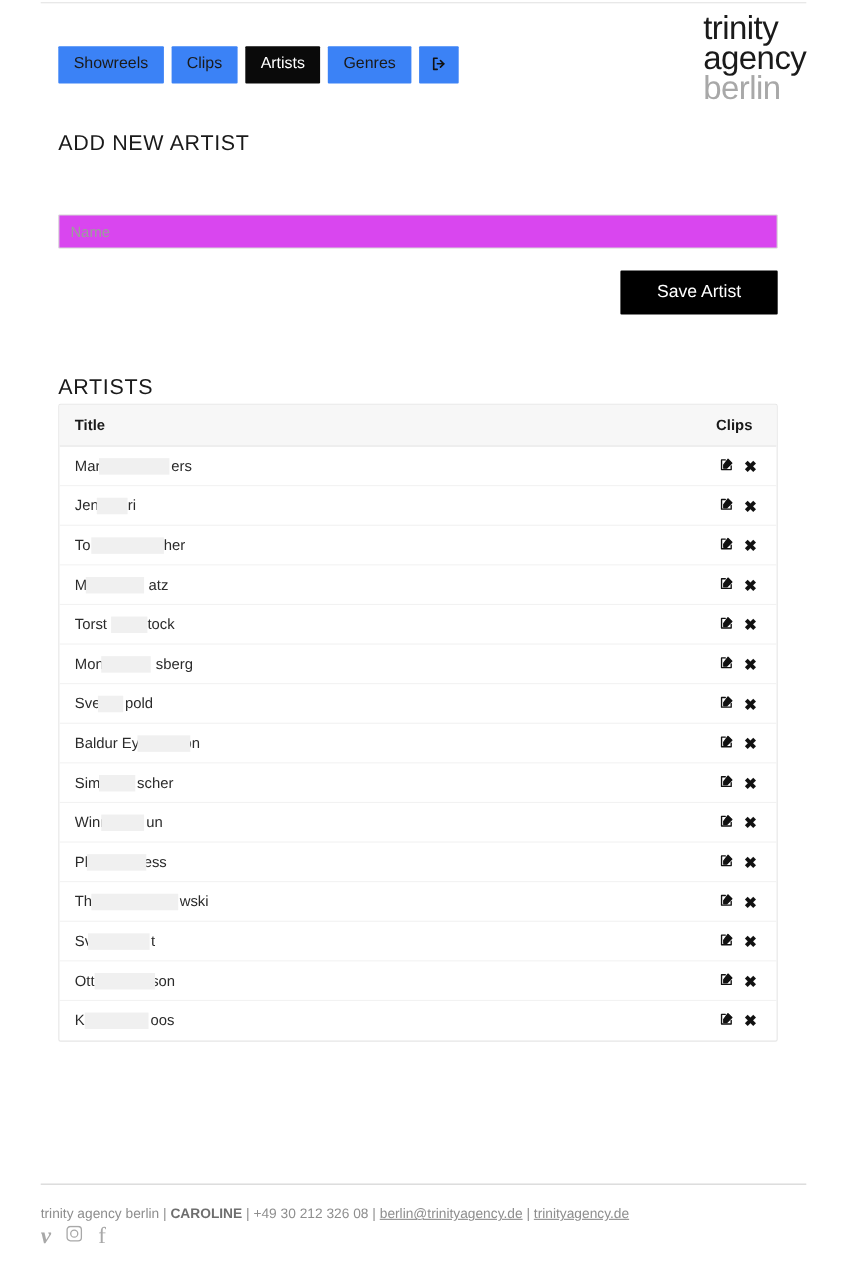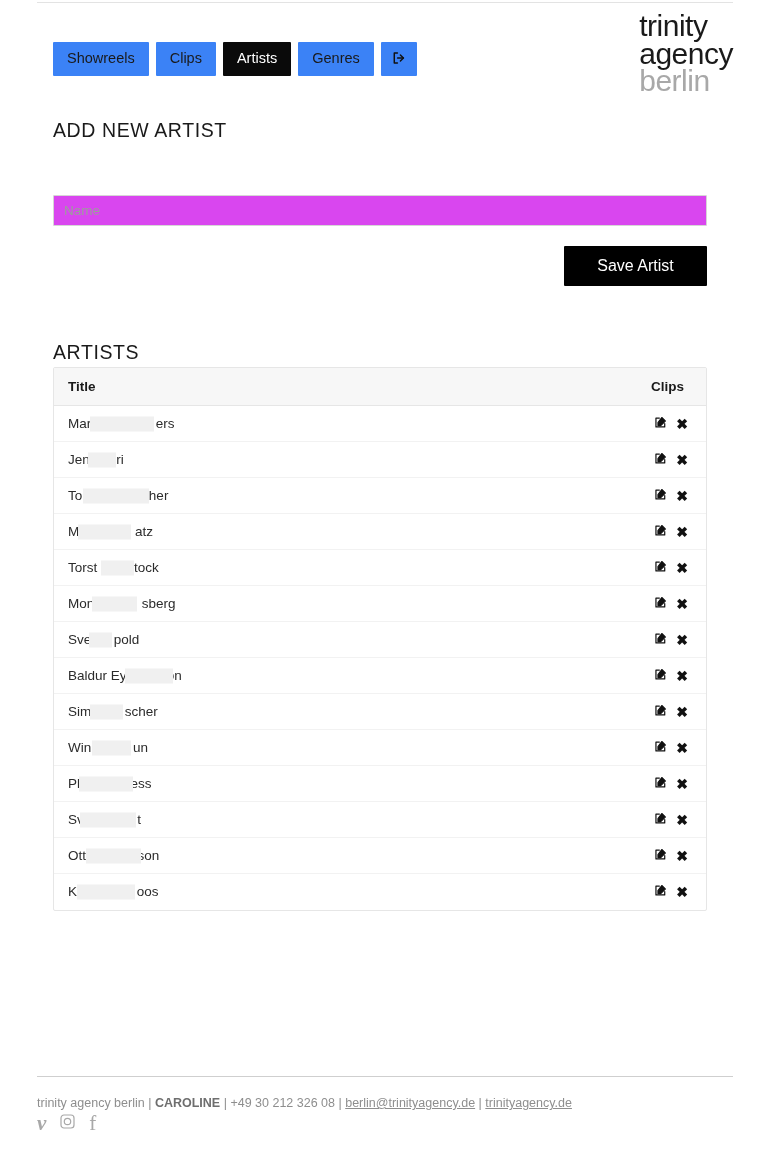--- a/index.html
+++ b/index.html
@@ -275,20 +275,27 @@
                 </svg></span><span class="act-icon del">✖</span></td>
           </tr>
           <tr>
             <td><span class="name-cell"><span>Pl</span><span style="display: inline-block; width: 50.6px;"></span><span>ess</span><span class="redact" style="left: 11px; width: 54px;"></span></span></td>
             <td class="action-cell"><span class="act-icon"><svg width="13" height="13" viewBox="0 0 16 16" fill="none" stroke="#111" stroke-width="1.5" stroke-linecap="round" stroke-linejoin="round">
                   <path d="M13.2 9.3v4.1H2.4V2.6h4.2"></path>
                   <path d="M9.6 1.9l4.3 4.3-5.6 5.6H4.9V8.2z" fill="#111" stroke="#111"></path>
                 </svg></span><span class="act-icon del">✖</span></td>
           </tr>
           <tr>
+            <td><span class="name-cell"><span>Th</span><span style="display: inline-block; width: 79.6px;"></span><span>wski</span><span class="redact" style="left: 15px; width: 79px;"></span></span></td>
+            <td class="action-cell"><span class="act-icon"><svg width="13" height="13" viewBox="0 0 16 16" fill="none" stroke="#111" stroke-width="1.5" stroke-linecap="round" stroke-linejoin="round">
+                  <path d="M13.2 9.3v4.1H2.4V2.6h4.2"></path>
+                  <path d="M9.6 1.9l4.3 4.3-5.6 5.6H4.9V8.2z" fill="#111" stroke="#111"></path>
+                </svg></span><span class="act-icon del">✖</span></td>
+          </tr>
+          <tr>
             <td><span class="name-cell"><span>Sv</span><span style="display: inline-block; width: 53.6px;"></span><span>t</span><span class="redact" style="left: 12px; width: 56px;"></span></span></td>
             <td class="action-cell"><span class="act-icon"><svg width="13" height="13" viewBox="0 0 16 16" fill="none" stroke="#111" stroke-width="1.5" stroke-linecap="round" stroke-linejoin="round">
                   <path d="M13.2 9.3v4.1H2.4V2.6h4.2"></path>
                   <path d="M9.6 1.9l4.3 4.3-5.6 5.6H4.9V8.2z" fill="#111" stroke="#111"></path>
                 </svg></span><span class="act-icon del">✖</span></td>
           </tr>
           <tr>
             <td><span class="name-cell"><span>Ott</span><span style="display: inline-block; width: 51.4px;"></span><span>son</span><span class="redact" style="left: 18px; width: 55px;"></span></span></td>
             <td class="action-cell"><span class="act-icon"><svg width="13" height="13" viewBox="0 0 16 16" fill="none" stroke="#111" stroke-width="1.5" stroke-linecap="round" stroke-linejoin="round">
                   <path d="M13.2 9.3v4.1H2.4V2.6h4.2"></path>

